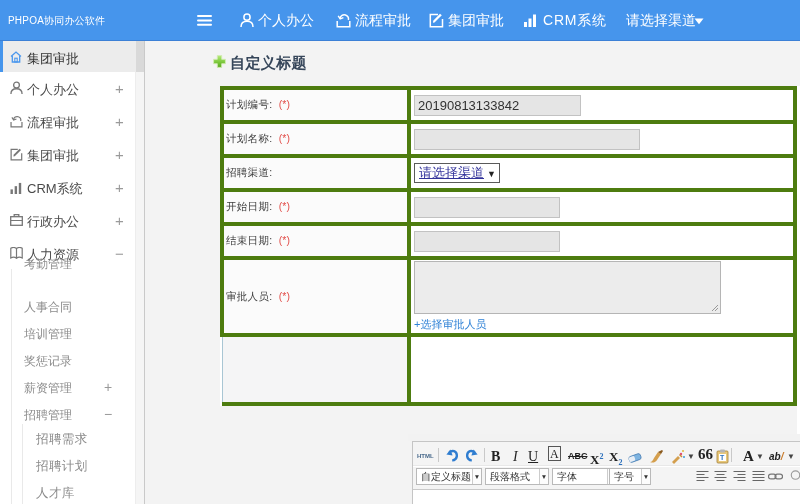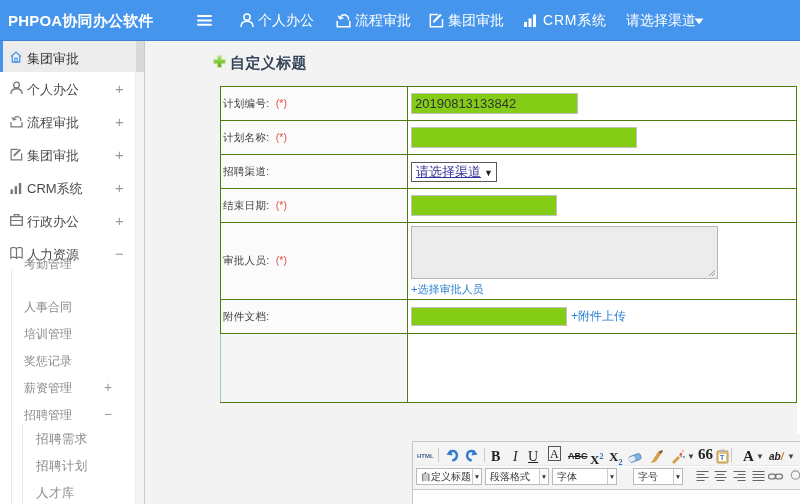--- a/index.html
+++ b/index.html
@@ -2,45 +2,45 @@
 <html><head>
 <meta charset="utf-8">
 <style>
   * { margin:0; padding:0; box-sizing:border-box; }
   html,body { width:800px; height:504px; overflow:hidden; font-family:"Liberation Sans",sans-serif; }
   body { position:relative; background:#f3f3f3; }
   .abs { position:absolute; }
 
   
   #header { position:absolute; left:0; top:0; width:800px; height:41px; background:#4695ec; border-bottom:1px solid #3b80d6; }
-  #logo { position:absolute; left:8px; top:0; height:38px; line-height:41px; color:#fff; font-size:15px; font-weight:bold; letter-spacing:0.2px; }
+  #logo { position:absolute; left:8px; top:0; height:38px; line-height:41px; color:#fff; font-size:10px; font-weight:normal; letter-spacing:0.2px; }
   .hmenu { position:absolute; top:0; height:41px; line-height:41px; color:#fff; font-size:14px; }
   .hico { position:absolute; top:13px; }
 
   
   #sidebar { position:absolute; left:0; top:41px; width:135px; height:463px; background:#fff; }
   #sbscroll { position:absolute; left:135px; top:41px; width:10px; height:463px; background:#f5f5f5; border-left:1px solid #ededed; border-right:1px solid #c9c9c9; }
   #sbthumb { position:absolute; left:0px; top:0px; width:8px; height:31px; background:#d9d9d9; }
   .snav { position:absolute; left:0; width:136px; }
   .snav .txt { position:absolute; left:27px; top:0; font-size:13px; color:#4a4a4a; }
   .snav .plus { position:absolute; left:115px; font-size:15px; font-weight:400; color:#9a9a9a; }
   .ssub { position:absolute; font-size:12px; color:#8b8b8b; }
   .guide { position:absolute; width:1px; background:#e9e9e9; }
   .sicon { position:absolute; left:10px; }
 
   
   #title { position:absolute; left:230px; top:54px; font-size:15px; font-weight:bold; color:#36465a; letter-spacing:0.4px; }
   #plusico { position:absolute; left:213px; top:55px; }
 
   table#form { position:absolute; left:220px; top:86px; width:577px; border-collapse:collapse; table-layout:fixed; background:#fff; }
-  #form td { border:1px solid #4d7c0f; font-size:12px; vertical-align:middle; }
+  #form td { border:4px solid #4d7c0f; font-size:12px; vertical-align:middle; }
   #form td.lab { background:#fbfbfb; color:#404040; padding-left:2px; width:187px; font-size:10.5px; letter-spacing:0.3px; }
   #form td.val { background:#fff; padding-left:3px; }
   .star { color:#e2504c; letter-spacing:0; }
-  .inp { border:1px solid #c2c2c2; background:#84cc16; height:21px; font-size:13px; color:#333; font-family:"Liberation Sans",sans-serif; padding:0 3px; vertical-align:middle; }
+  .inp { border:1px solid #c2c2c2; background:#e5e5e5; height:21px; font-size:13px; color:#333; font-family:"Liberation Sans",sans-serif; padding:0 3px; vertical-align:middle; }
   .blue { color:#2e81d6; text-decoration:none; font-size:12px; }
 
   
   #sel { display:inline-block; border:1px solid #5a5a5a; background:#fff; height:20px; line-height:18px; padding:0 3px 0 4px; }
   #sel .st { color:#33339b; text-decoration:underline; font-size:13px; }
   #sel .ar { color:#222; font-size:9px; margin-left:3px; }
 
   
   #ta { width:307px; height:53px; background:#ececec; border:1px solid #b5b5b5; position:relative; }
 
@@ -198,37 +198,37 @@
       </tr>
   <tr style="height:34px">
         <td class="lab">计划名称:&nbsp;&nbsp;<span class="star">(*)</span></td>
       <td class="val"><input class="inp" style="width: 226px;"></td>
       </tr>
   <tr style="height:34px">
         <td class="lab">招聘渠道:</td>
       <td class="val"><span id="sel"><span class="st">请选择渠道</span><span class="ar">▼</span></span></td>
       </tr>
   <tr style="height:34px">
+        <td class="lab">开始日期:&nbsp;&nbsp;<span class="star">(*)</span></td>
+      <td class="val"><input class="inp" style="width: 146px;"></td>
+      </tr>
+  <tr style="height:34px">
         <td class="lab">结束日期:&nbsp;&nbsp;<span class="star">(*)</span></td>
       <td class="val"><input class="inp" style="width: 146px;"></td>
       </tr>
   <tr style="height:77px">
         <td class="lab">审批人员:&nbsp;&nbsp;<span class="star">(*)</span></td>
       <td class="val">
         <div id="ta">
             <svg style="position:absolute;right:1px;bottom:1px" width="8" height="8" viewBox="0 0 8 8">
               <path d="M7 1 L1 7 M7 4 L4 7" stroke="#999" stroke-width="1"></path>
             </svg>
           </div>
         <div style="margin-top:3px"><span class="blue" style="font-size:11px">+选择审批人员</span></div>
       </td>
-      </tr>
-  <tr style="height:34px">
-        <td class="lab">附件文档:</td>
-      <td class="val"><input class="inp" style="width: 156px; height: 19px;"><span class="blue" style="margin-left:4px">+附件上传</span></td>
       </tr>
   <tr style="height:69px">
         <td class="lab" style="background:#f5f5f6;border-left:1px solid #a9c6d4"></td>
         <td class="val"></td>
       </tr>
 </tbody>
   </table>
 
 <div class="abs" style="left:408px;top:434px;width:392px;height:7px;background:#f2f2f2"></div>
 <div id="editor">
@@ -278,21 +278,21 @@
     </svg>
   <div style="position:absolute;left:318px;top:6px;width:1px;height:14px;background:#c9c9c9"></div>
   <div class="ti" style="left:330px;font-family:'Liberation Serif',serif;font-size:15px;font-weight:bold">A</div>
   <div class="ti" style="left:343px;font-size:8px;color:#444">▼</div>
   <div class="ti" style="left:356px;font-size:10px;font-weight:bold;font-style:italic">ab<span style="color:#c87a2a">/</span></div>
   <div class="ti" style="left:374px;font-size:8px;color:#444">▼</div>
 
   <div class="dd" style="left:3px;top:26px;width:66px">自定义标题<span class="db">▼</span></div>
   <div class="dd" style="left:72px;top:26px;width:64px">段落格式<span class="db">▼</span></div>
   <div class="dd" style="left:139px;top:26px;width:65px">字体<span class="db">▼</span></div>
-  <div class="dd" style="left:220px;top:26px;width:50px">字号<span class="db">▼</span></div>
+  <div class="dd" style="left:196px;top:26px;width:42px">字号<span class="db">▼</span></div>
   <svg class="ali" style="left:282px;top:29px" width="12" height="11" viewBox="0 0 12 11">
       <path d="M0 0.5 H12 M0 3.5 H8 M0 6.5 H12 M0 9.5 H8" stroke="#666" stroke-width="1.2"></path>
     </svg>
   <svg class="ali" style="left:300px;top:29px" width="12" height="11" viewBox="0 0 12 11">
       <path d="M0 0.5 H12 M2 3.5 H10 M0 6.5 H12 M2 9.5 H10" stroke="#666" stroke-width="1.2"></path>
     </svg>
   <svg class="ali" style="left:319px;top:29px" width="12" height="11" viewBox="0 0 12 11">
       <path d="M0 0.5 H12 M4 3.5 H12 M0 6.5 H12 M4 9.5 H12" stroke="#666" stroke-width="1.2"></path>
     </svg>
   <svg class="ali" style="left:338px;top:29px" width="12" height="11" viewBox="0 0 12 11">

